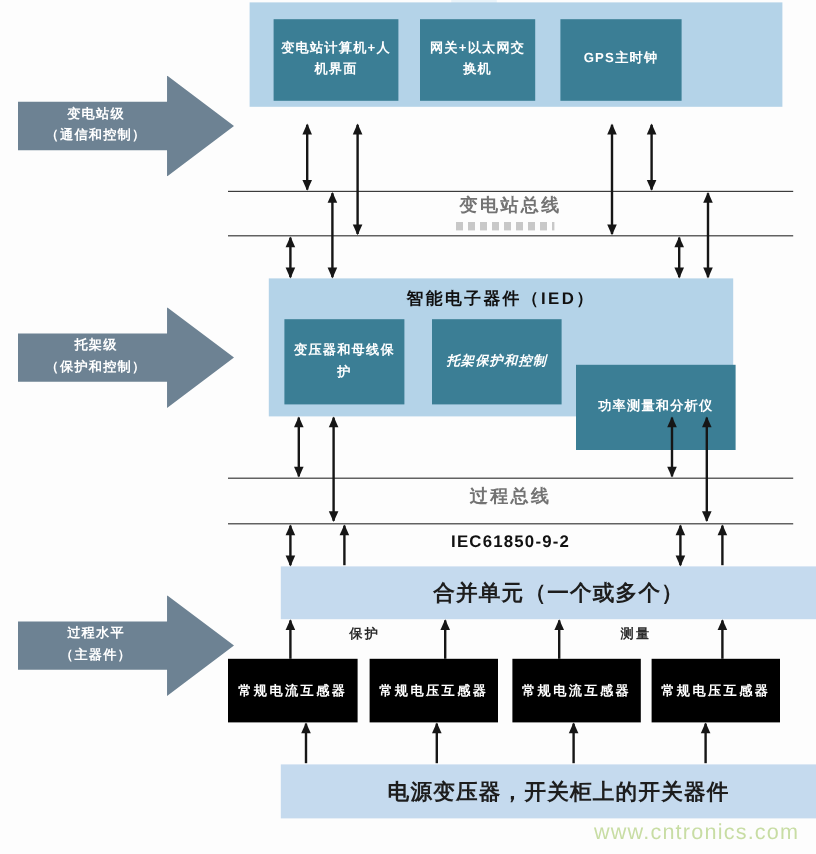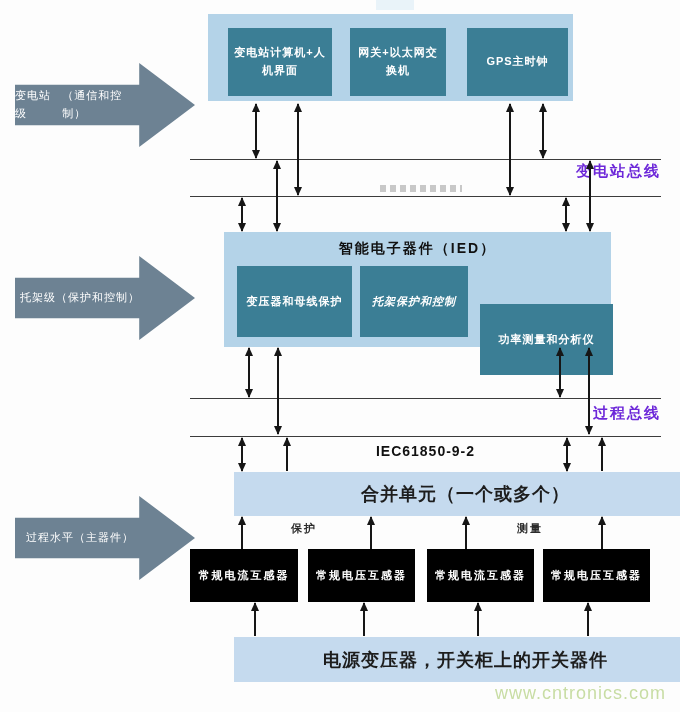--- a/index.html
+++ b/index.html
@@ -14,35 +14,35 @@
   
   .tealbox{position:absolute;background:#3b7e95;color:#ffffff;font-weight:bold;font-size:11px;
            display:flex;align-items:center;justify-content:center;text-align:center;
            letter-spacing:1px;line-height:1.6;padding:2px 6px;box-sizing:border-box;}
   .sensorbox{position:absolute;background:#000000;color:#ffffff;font-weight:bold;font-size:11px;
            display:flex;align-items:center;justify-content:center;text-align:center;
            letter-spacing:2px;box-sizing:border-box;}
 
   
   .hline{position:absolute;left:190px;width:471px;height:1px;background:#3c3c3c;}
-  .bus-label{position:absolute;left:190px;width:471px;text-align:right;
-             font-weight:bold;color:#6d28d9;font-size:15px;letter-spacing:2px;}
+  .bus-label{position:absolute;left:190px;width:471px;text-align:center;
+             font-weight:bold;color:#737373;font-size:15px;letter-spacing:2px;}
   .proto-label{position:absolute;left:190px;width:471px;text-align:center;
              font-weight:bold;color:#111;font-size:14px;letter-spacing:1px;}
   .ghost{position:absolute;left:380px;top:185px;width:82px;height:7px;opacity:.45;
          background:repeating-linear-gradient(90deg,#8a8a8a 0 6px,transparent 6px 10px);
          filter:blur(.6px);}
 
   
   .level-arrow{position:absolute;left:15px;width:180px;height:84px;}
   .level-arrow-shape{position:absolute;inset:0;background:#6d8293;
     clip-path:polygon(0 26%,69% 26%,69% 0,100% 50%,69% 100%,69% 74%,0 74%);}
   .level-arrow-text{position:absolute;left:0;top:0;bottom:0;width:130px;
-    display:flex;flex-direction:row;align-items:center;justify-content:center;
-    color:#ffffff;font-weight:normal;font-size:11px;line-height:1.6;letter-spacing:1px;}
+    display:flex;flex-direction:column;align-items:center;justify-content:center;
+    color:#ffffff;font-weight:bold;font-size:11px;line-height:1.6;letter-spacing:1px;}
 
   
   .varrow{position:absolute;width:2px;background:#161616;}
   .varrow::before{content:"";position:absolute;top:-1px;left:-3.5px;
     border:4.5px solid transparent;border-top:none;border-bottom:9px solid #161616;}
   .varrow.both::after{content:"";position:absolute;bottom:-1px;left:-3.5px;
     border:4.5px solid transparent;border-bottom:none;border-top:9px solid #161616;}
 
   .ied-title{position:absolute;left:0;top:8px;width:100%;text-align:center;
              font-weight:bold;font-size:14px;color:#111;letter-spacing:2px;}
@@ -74,40 +74,40 @@
     </div>
   </div>
   <div class="level-arrow" style="top:256px;">
     <div class="level-arrow-shape"></div>
     <div class="level-arrow-text">
       <span>托架级</span>
       <span>（保护和控制）</span>
     </div>
   </div>
 
-  <div class="panel" style="left:208px;top:14px;width:365px;height:87px;">
+  <div class="panel" style="left:208px;top:2px;width:444px;height:87px;">
     <div class="tealbox" style="left:20px;top:14px;width:104px;height:68px;">
       <span>变电站计算机+人机界面</span>
     </div>
     <div class="tealbox" style="left:142px;top:14px;width:96px;height:68px;">
       <span>网关+以太网交换机</span>
     </div>
     <div class="tealbox" style="left:259px;top:14px;width:101px;height:68px;">
       <span>GPS主时钟</span>
     </div>
   </div>
 
   <div class="hline" style="top:159px;"></div>
   <div class="hline" style="top:196px;"></div>
   <div class="bus-label" style="top:162px;">变电站总线</div>
   <div class="ghost"></div>
 
   <div class="panel" style="left:224px;top:232px;width:387px;height:115px;">
     <div class="ied-title">智能电子器件（IED）</div>
-    <div class="tealbox" style="left:13px;top:34px;width:115px;height:71px;">
+    <div class="tealbox" style="left:13px;top:34px;width:100px;height:71px;">
       <span>变压器和母线保护</span>
     </div>
     <div class="tealbox" style="left:136px;top:34px;width:108px;height:71px;font-style:italic;">
       <span>托架保护和控制</span>
     </div>
     <div class="tealbox" style="left:256px;top:34px;width:133px;height:71px;margin-top:38px;">
       <span>功率测量和分析仪</span>
     </div>
   </div>
 

